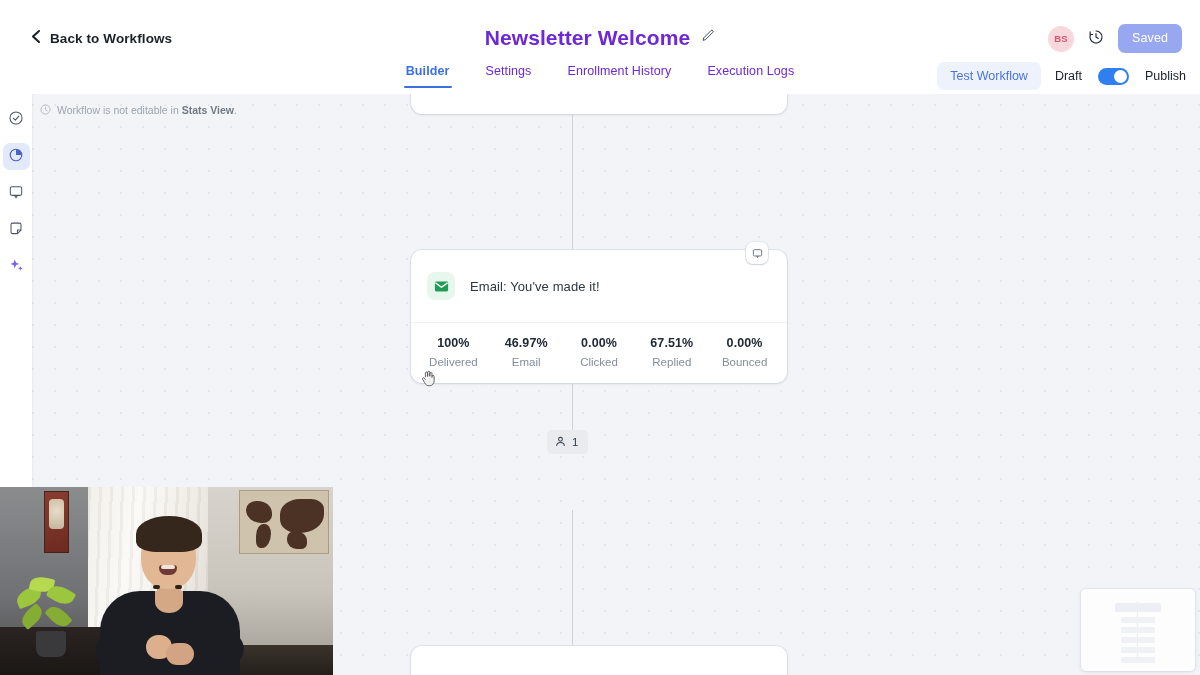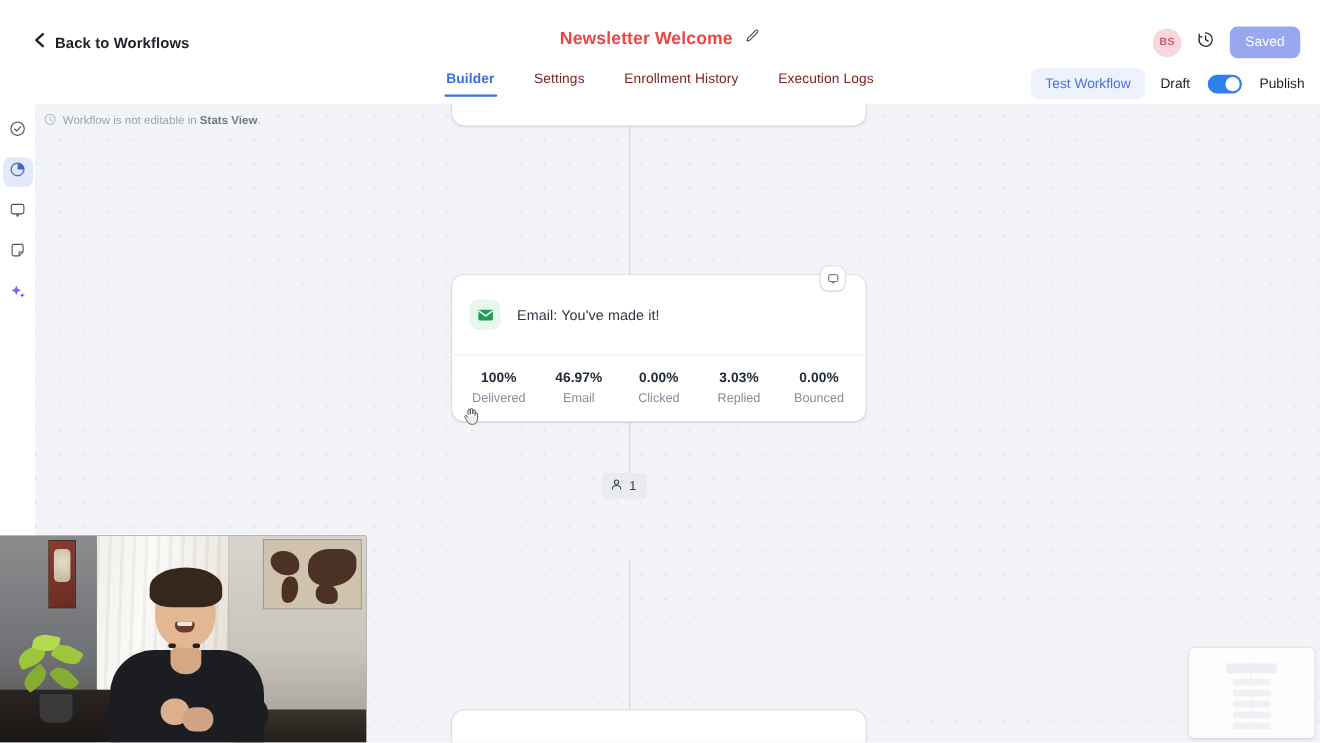--- a/index.html
+++ b/index.html
@@ -23,21 +23,21 @@
   }
   .back-chevron { display: block; }
   .back-label {
     font-size: 13.5px; font-weight: 600; color: #1b2129; letter-spacing: .1px;
   }
   .title-wrap {
     position: absolute; left: 0; right: 0; top: 26px;
     display: flex; align-items: center; justify-content: center; gap: 11px;
   }
   .wf-title {
-    font-size: 16px; font-weight: 600; color: #ef4444; letter-spacing: .1px;
+    font-size: 21px; font-weight: 600; color: #6d28d9; letter-spacing: .1px;
   }
   .edit-pencil { display: block; cursor: pointer; }
 
   .top-right {
     position: absolute; right: 18px; top: 24px;
     display: flex; align-items: center; gap: 14px;
   }
   .avatar {
     width: 26px; height: 26px; border-radius: 50%;
     background: #f9d8dd; color: #d4566e;
@@ -58,21 +58,21 @@
   
   .tabrow {
     position: absolute; top: 60px; left: 0; width: 1200px; height: 34px;
     background: #ffffff; z-index: 40;
   }
   .tabs {
     position: absolute; left: 0; right: 0; top: 0;
     display: flex; align-items: flex-start; justify-content: center; gap: 32px;
   }
   .tab {
-    position: relative; font-size: 12.5px; color: #7f1d1d;
+    position: relative; font-size: 12.5px; color: #6d28d9;
     padding: 4px 2px 10px; cursor: pointer; letter-spacing: .1px;
   }
   .tab.active { color: #3b6fe0; font-weight: 600; }
   .tab.active::after {
     content: ""; position: absolute; left: 0; right: 0; bottom: 0;
     height: 2px; background: #3b6fe0; border-radius: 2px;
   }
   .tab-right {
     position: absolute; right: 14px; top: 2px;
     display: flex; align-items: center; gap: 14px;
@@ -384,21 +384,21 @@
         </div>
         <div class="stat">
           <div class="stat-val">46.97%</div>
           <div class="stat-key">Email</div>
         </div>
         <div class="stat">
           <div class="stat-val">0.00%</div>
           <div class="stat-key">Clicked</div>
         </div>
         <div class="stat">
-          <div class="stat-val">3.03%</div>
+          <div class="stat-val">67.51%</div>
           <div class="stat-key">Replied</div>
         </div>
         <div class="stat">
           <div class="stat-val">0.00%</div>
           <div class="stat-key">Bounced</div>
         </div>
       </div>
     </div>
 
     <div class="comment-btn">

